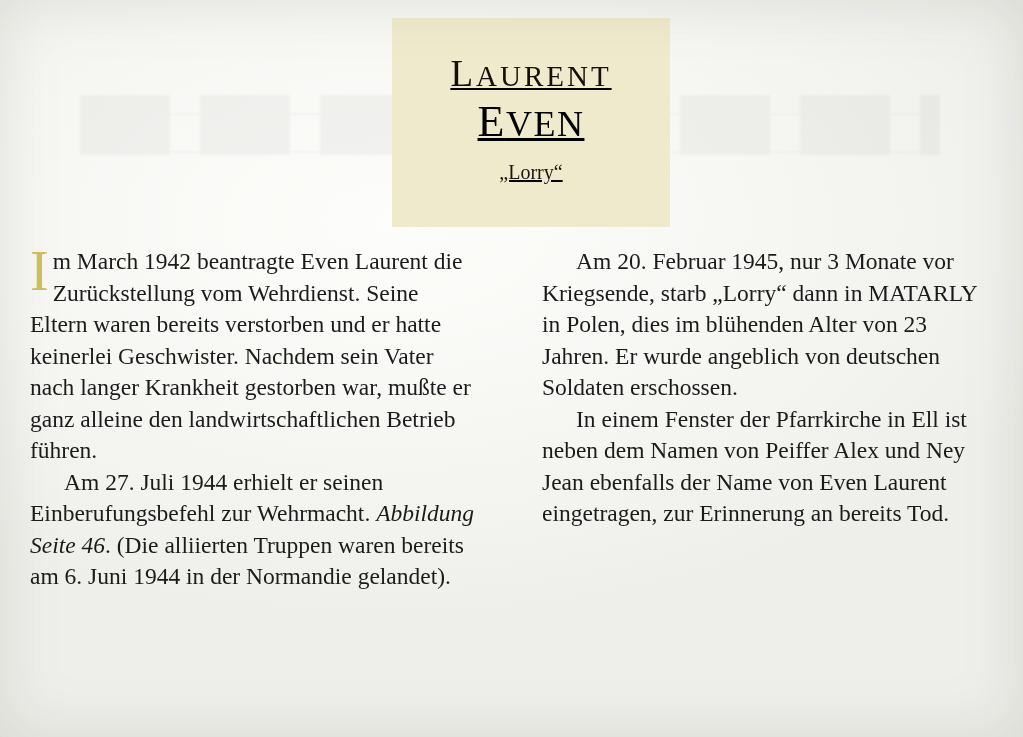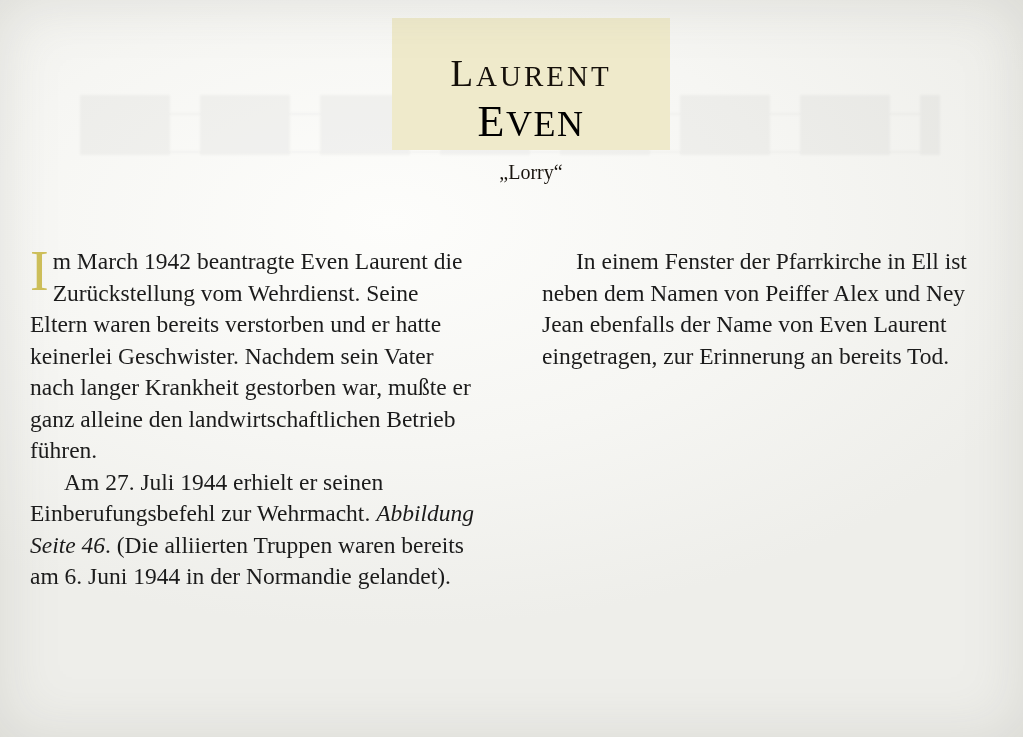--- a/index.html
+++ b/index.html
@@ -44,28 +44,29 @@
     pointer-events: none;
     box-shadow: inset 0 0 60px rgba(120,120,110,0.18);
   }
 
   
   .title-block {
     position: absolute;
     left: 392px;
     top: 18px;
     width: 278px;
-    height: 132px;
+    height: 209px;
     background: #efeacb;
     display: flex;
     flex-direction: column;
     align-items: center;
     justify-content: flex-start;
     padding-top: 34px;
     box-sizing: border-box;
+    text-decoration: underline;
   }
   .title-first {
     font-family: "Liberation Serif", serif;
     font-size: 29px;
     letter-spacing: 3px;
     color: #15100a;
   }
   .title-first .cap {
     font-size: 37px;
   }
@@ -148,19 +149,20 @@
   </div>
 
   <div class="columns">
 
     <div class="col col-left">
       <p class="drop-wrap"><span class="dropcap">I</span><span>m March 1942 beantragte Even Laurent die Zurückstellung vom Wehrdienst. Seine Eltern waren bereits verstorben und er hatte keinerlei Geschwister. Nachdem sein Vater nach langer Krankheit gestorben war, mußte er ganz alleine den landwirtschaftlichen Betrieb führen.</span></p>
       <p class="indent"><span>Am 27. Juli 1944 erhielt er seinen Einberufungsbefehl zur Wehrmacht. </span><span class="it-inline">Abbildung Seite 46</span><span>. (Die alliierten Truppen waren bereits am 6. Juni 1944 in der Normandie gelandet).</span></p>
     </div>
 
     <div class="col col-right">
+      <p>Am 20. Februar 1945, nur 3 Monate vor Kriegsende, starb „Lorry“ dann in MATARLY in Polen, dies im blühenden Alter von 23 Jahren. Er wurde angeblich von deutschen Soldaten erschossen.</p>
       <p class="indent">In einem Fenster der Pfarrkirche in Ell ist neben dem Namen von Peiffer Alex und Ney Jean ebenfalls der Name von Even Laurent eingetragen, zur Erinnerung an bereits Tod.</p>
     </div>
 
   </div>
 
   <div class="edge-shadow"></div>
 </div>
 
 </body></html>

